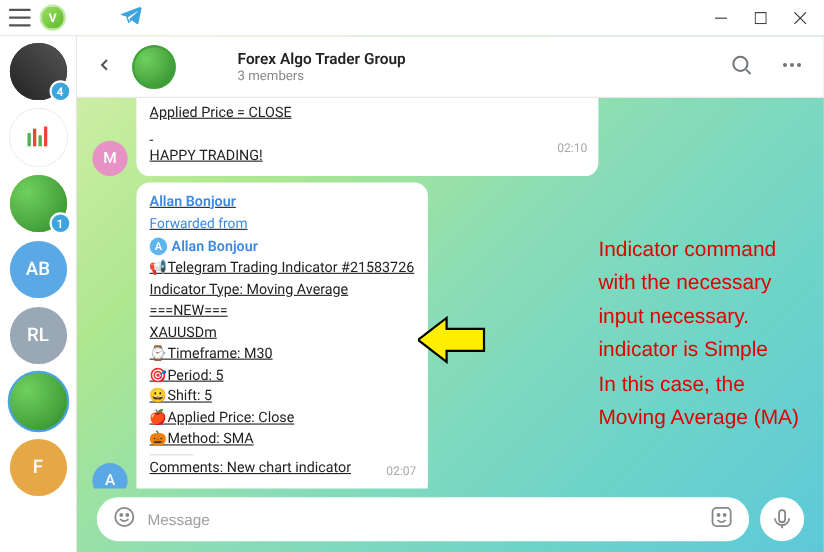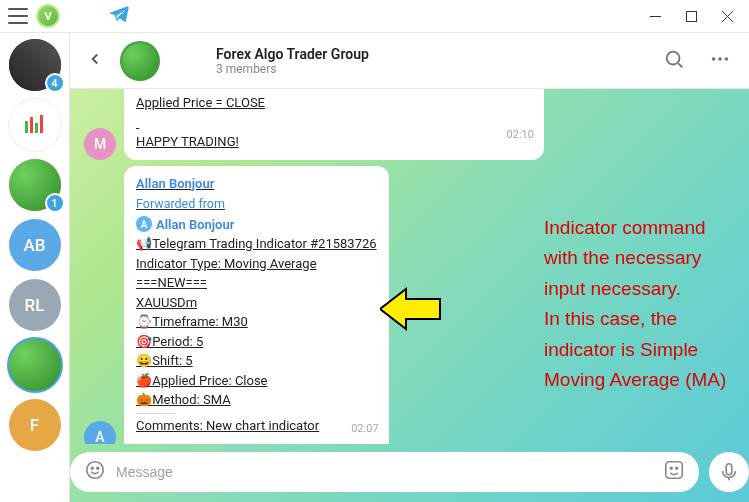--- a/index.html
+++ b/index.html
@@ -31,21 +31,21 @@
 .msg-row { display: flex; gap: 8px; margin-bottom: 6px; align-items: flex-end; }
 .msg-ava { width: 32px; height: 32px; border-radius: 50%; display: flex; align-items: center; justify-content: center; color: #fff; font-weight: 500; font-size: 14px; flex-shrink: 0; }
 .bubble { background: #fff; border-radius: 12px; padding: 8px 12px; max-width: 280px; position: relative; font-size: 13px; line-height: 1.5; color: #222; text-decoration: underline; }
 .bubble .sender { color: #3b8ae0; font-weight: 600; font-size: 13px; margin-bottom: 2px; }
 .bubble .fwd { color: #3b8ae0; font-size: 12.5px; }
 .bubble .fwd-name { color: #3b8ae0; font-weight: 600; font-size: 13px; display: inline-flex; align-items: center; gap: 4px; }
 .fwd-ava { width: 16px; height: 16px; border-radius: 50%; background: #5fb5f0; display: inline-flex; align-items: center; justify-content: center; font-size: 10px; color: #fff; }
 .bubble .time { position: absolute; bottom: 16px; right: 10px; font-size: 11px; color: #a8a8a8; }
 .bubble .line { white-space: pre-wrap; }
 .divline { border-top: 1px solid #ddd; margin: 3px 0 2px; width: 40px; }
-.input-bar { display: flex; align-items: center; padding: 8px 0 10px; gap: 10px; }
+.input-bar { display: flex; align-items: center; padding: 8px 18px 10px; gap: 10px; }
 .input-box { flex: 1; background: #fff; border-radius: 20px; height: 40px; display: flex; align-items: center; padding: 0 14px; gap: 10px; }
 .input-box input { flex: 1; border: none; outline: none; font-size: 14px; color: #222; }
 .input-box input::placeholder { color: #a0a0a0; }
 .input-icon { color: #888; cursor: pointer; }
 .mic-btn { width: 40px; height: 40px; border-radius: 50%; background: #fff; display: flex; align-items: center; justify-content: center; cursor: pointer; color: #888; }
 .annotation { position: absolute; left: 442px; top: 124px; color: #e00000; font-size: 19px; line-height: 1.6; font-weight: 400; font-family: "Segoe UI", sans-serif; pointer-events: none; margin-left: 32px; }
 .arrow { position: absolute; left: 310px; top: 198px; pointer-events: none; }
 .pepe { width: 100%; height: 100%; border-radius: 50%; background: radial-gradient(circle at 30% 30%, #6fd15e, #2e8b2a); position: relative; overflow: hidden; }
 </style>
 </head>
@@ -171,22 +171,22 @@
           <div class="divline"></div>
           <div class="line">Comments: New chart indicator</div>
           <span class="time">02:07</span>
         </div>
       </div>
 
       <div class="annotation">
         <div>Indicator command</div>
         <div>with the necessary</div>
         <div>input necessary.</div>
+        <div>indicator is Simple</div>
         <div>In this case, the</div>
-        <div>indicator is Simple</div>
         <div>Moving Average (MA)</div>
       </div>
       <div class="arrow">
         <svg width="62" height="44" viewBox="0 0 62 44">
             <path d="M0 22 L26 2 L26 12 L60 12 L60 32 L26 32 L26 42 Z" fill="#ffee00" stroke="#000" stroke-width="2"></path>
           </svg>
       </div>
     </div>
 
     <div class="input-bar">

